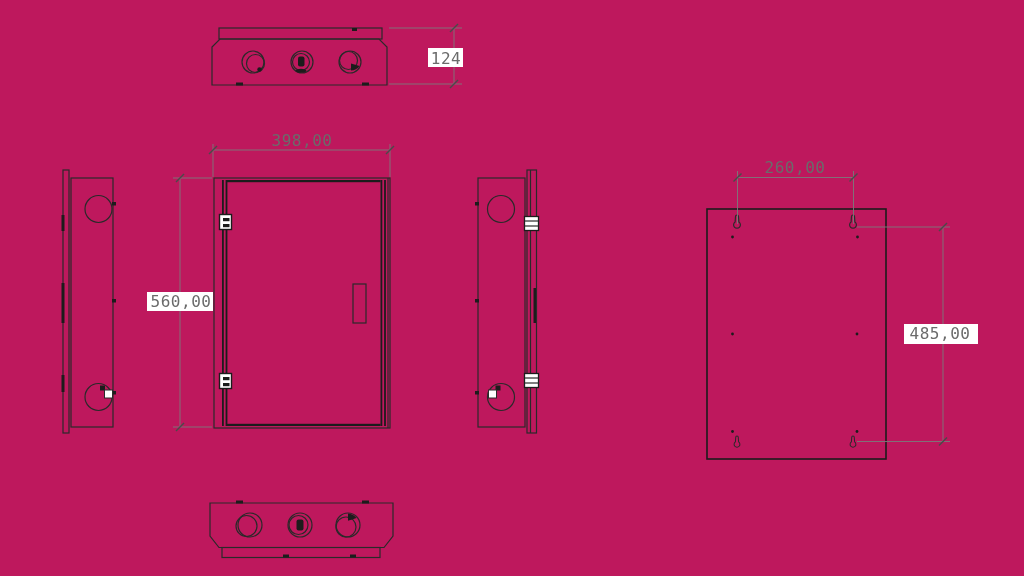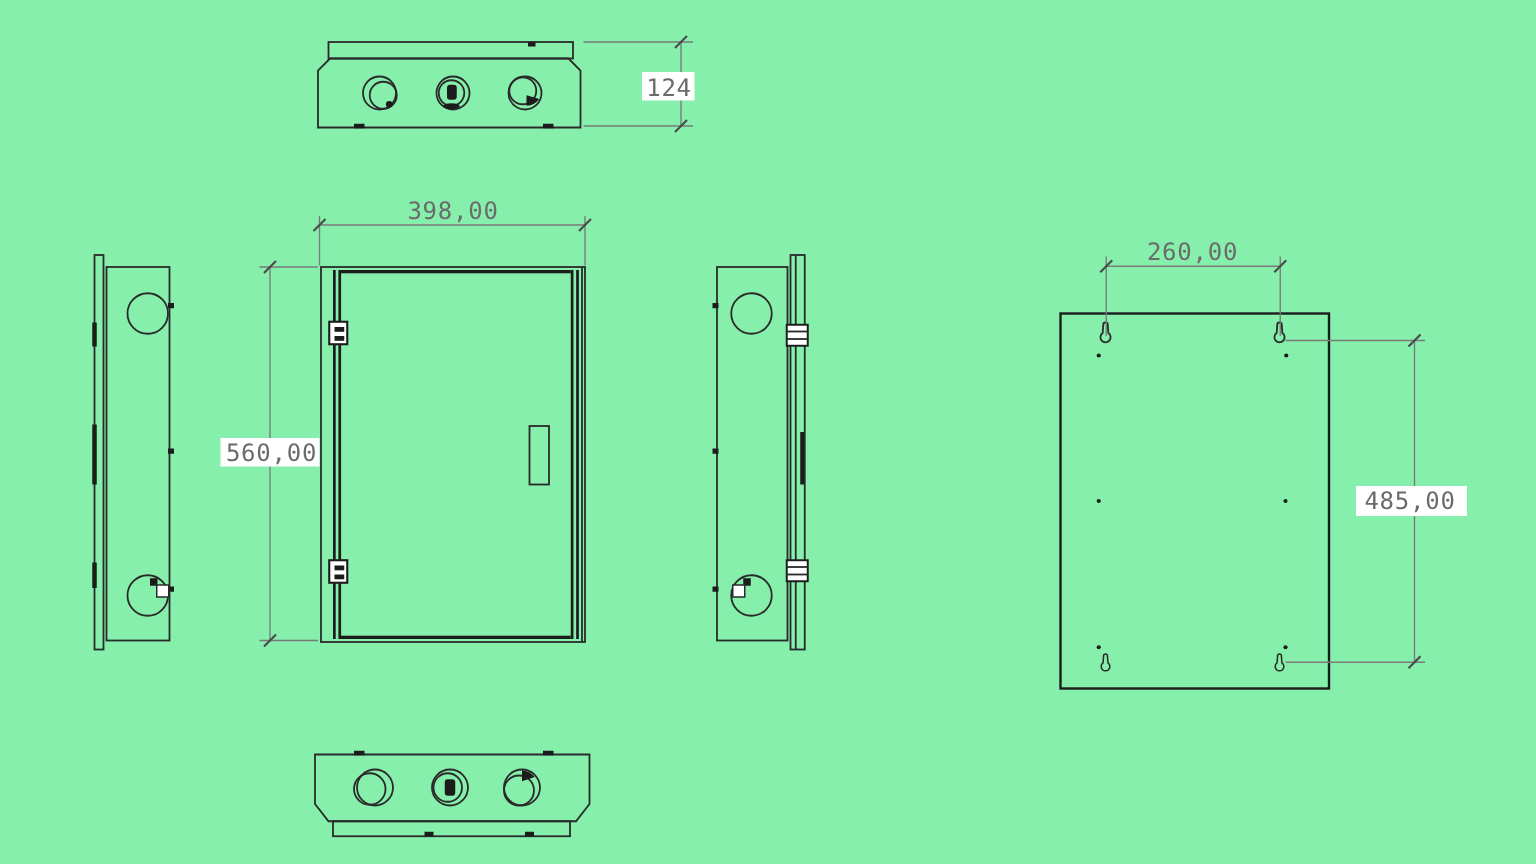--- a/index.html
+++ b/index.html
@@ -1,16 +1,16 @@
 <!DOCTYPE html>
 <html><head>
 <meta charset="utf-8">
 <style>
   html,body{margin:0;padding:0;background:#ffffff;}
-  .stage{position:relative;width:1024px;height:576px;background:#86efac;overflow:hidden;
+  .stage{position:relative;width:1024px;height:576px;background:#be185d;overflow:hidden;
          font-family:"DejaVu Sans Mono",monospace;}
   svg{display:block;}
   .obj{stroke:#2a2a2a;stroke-width:1.2;fill:none;}
   .obj-thick{stroke:#1c1c1c;stroke-width:1.6;fill:none;}
   .fillDark{fill:#1c1c1c;stroke:none;}
   .dim{stroke:#7a7a7a;stroke-width:0.9;fill:none;}
   .tick{stroke:#4a4a4a;stroke-width:1.4;fill:none;}
   .dimText{fill:#6b6b6b;font-family:"DejaVu Sans Mono",monospace;font-size:16px;letter-spacing:0.5px;}
   .bg{fill:#ffffff;stroke:none;}
 </style>

